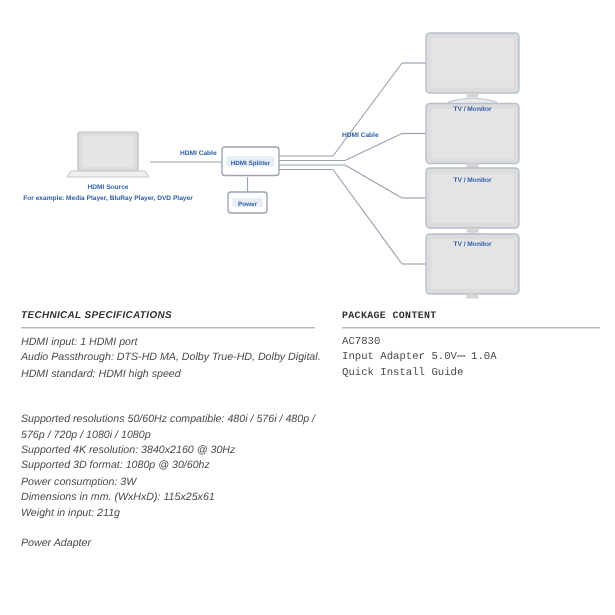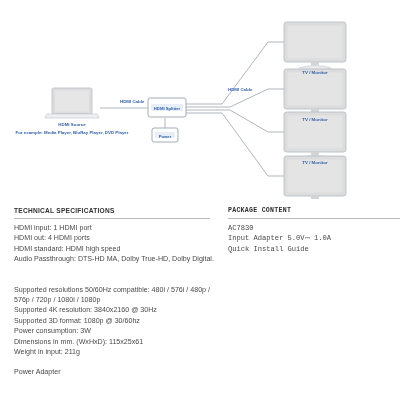--- a/index.html
+++ b/index.html
@@ -31,21 +31,21 @@
   #sheet {
     position: absolute;
     left: 0; top: 200px;
     width: 410px;
     height: 210px;
   }
   .col {
     position: absolute;
     top: 0;
   }
-  .col-left  { left: 14px;  width: 196px; }
+  .col-left  { left: 14px;  width: 196px; font-style: italic; }
   .col-right { left: 228px; width: 172px; font-family: Liberation Mono, monospace; }
 
   .sec-title {
     font-size: 6.6px;
     font-weight: bold;
     letter-spacing: 0.25px;
     color: #2f2f2f;
     margin: 6px 0 0 0;
     line-height: 10px;
   }
@@ -149,23 +149,22 @@
     <text x="315" y="207" text-anchor="middle" font-family="Liberation Sans, sans-serif" font-size="4.4" font-weight="bold" fill="#2f5fa8" class="mon-lbl">TV / Monitor</text>
   </svg>
 </div>
 
 <div id="sheet">
 
   <div class="col col-left">
     <div class="sec-title">TECHNICAL SPECIFICATIONS</div>
     <hr class="rule">
     <div class="spec-line">HDMI input: 1 HDMI port</div>
-    <div class="spec-line">HDMI out: 4 HDMI ports</div>
+    <div class="spec-line">Audio Passthrough: DTS-HD MA, Dolby True-HD, Dolby Digital.</div>
     <div class="spec-line">HDMI standard: HDMI high speed</div>
-    <div class="spec-line">Audio Passthrough: DTS-HD MA, Dolby True-HD, Dolby Digital.</div>
     <div class="spec-line wrap">Supported resolutions 50/60Hz compatible: 480i / 576i / 480p / 576p / 720p / 1080i / 1080p</div>
     <div class="spec-line">Supported 4K resolution: 3840x2160 @ 30Hz</div>
     <div class="spec-line">Supported 3D format: 1080p @ 30/60hz</div>
     <div class="spec-line">Power consumption: 3W</div>
     <div class="spec-line">Dimensions in mm. (WxHxD): 115x25x61</div>
     <div class="spec-line">Weight in input: 211g</div>
 
     <div class="gap"></div>
 
     <div class="spec-line">Power Adapter</div>

